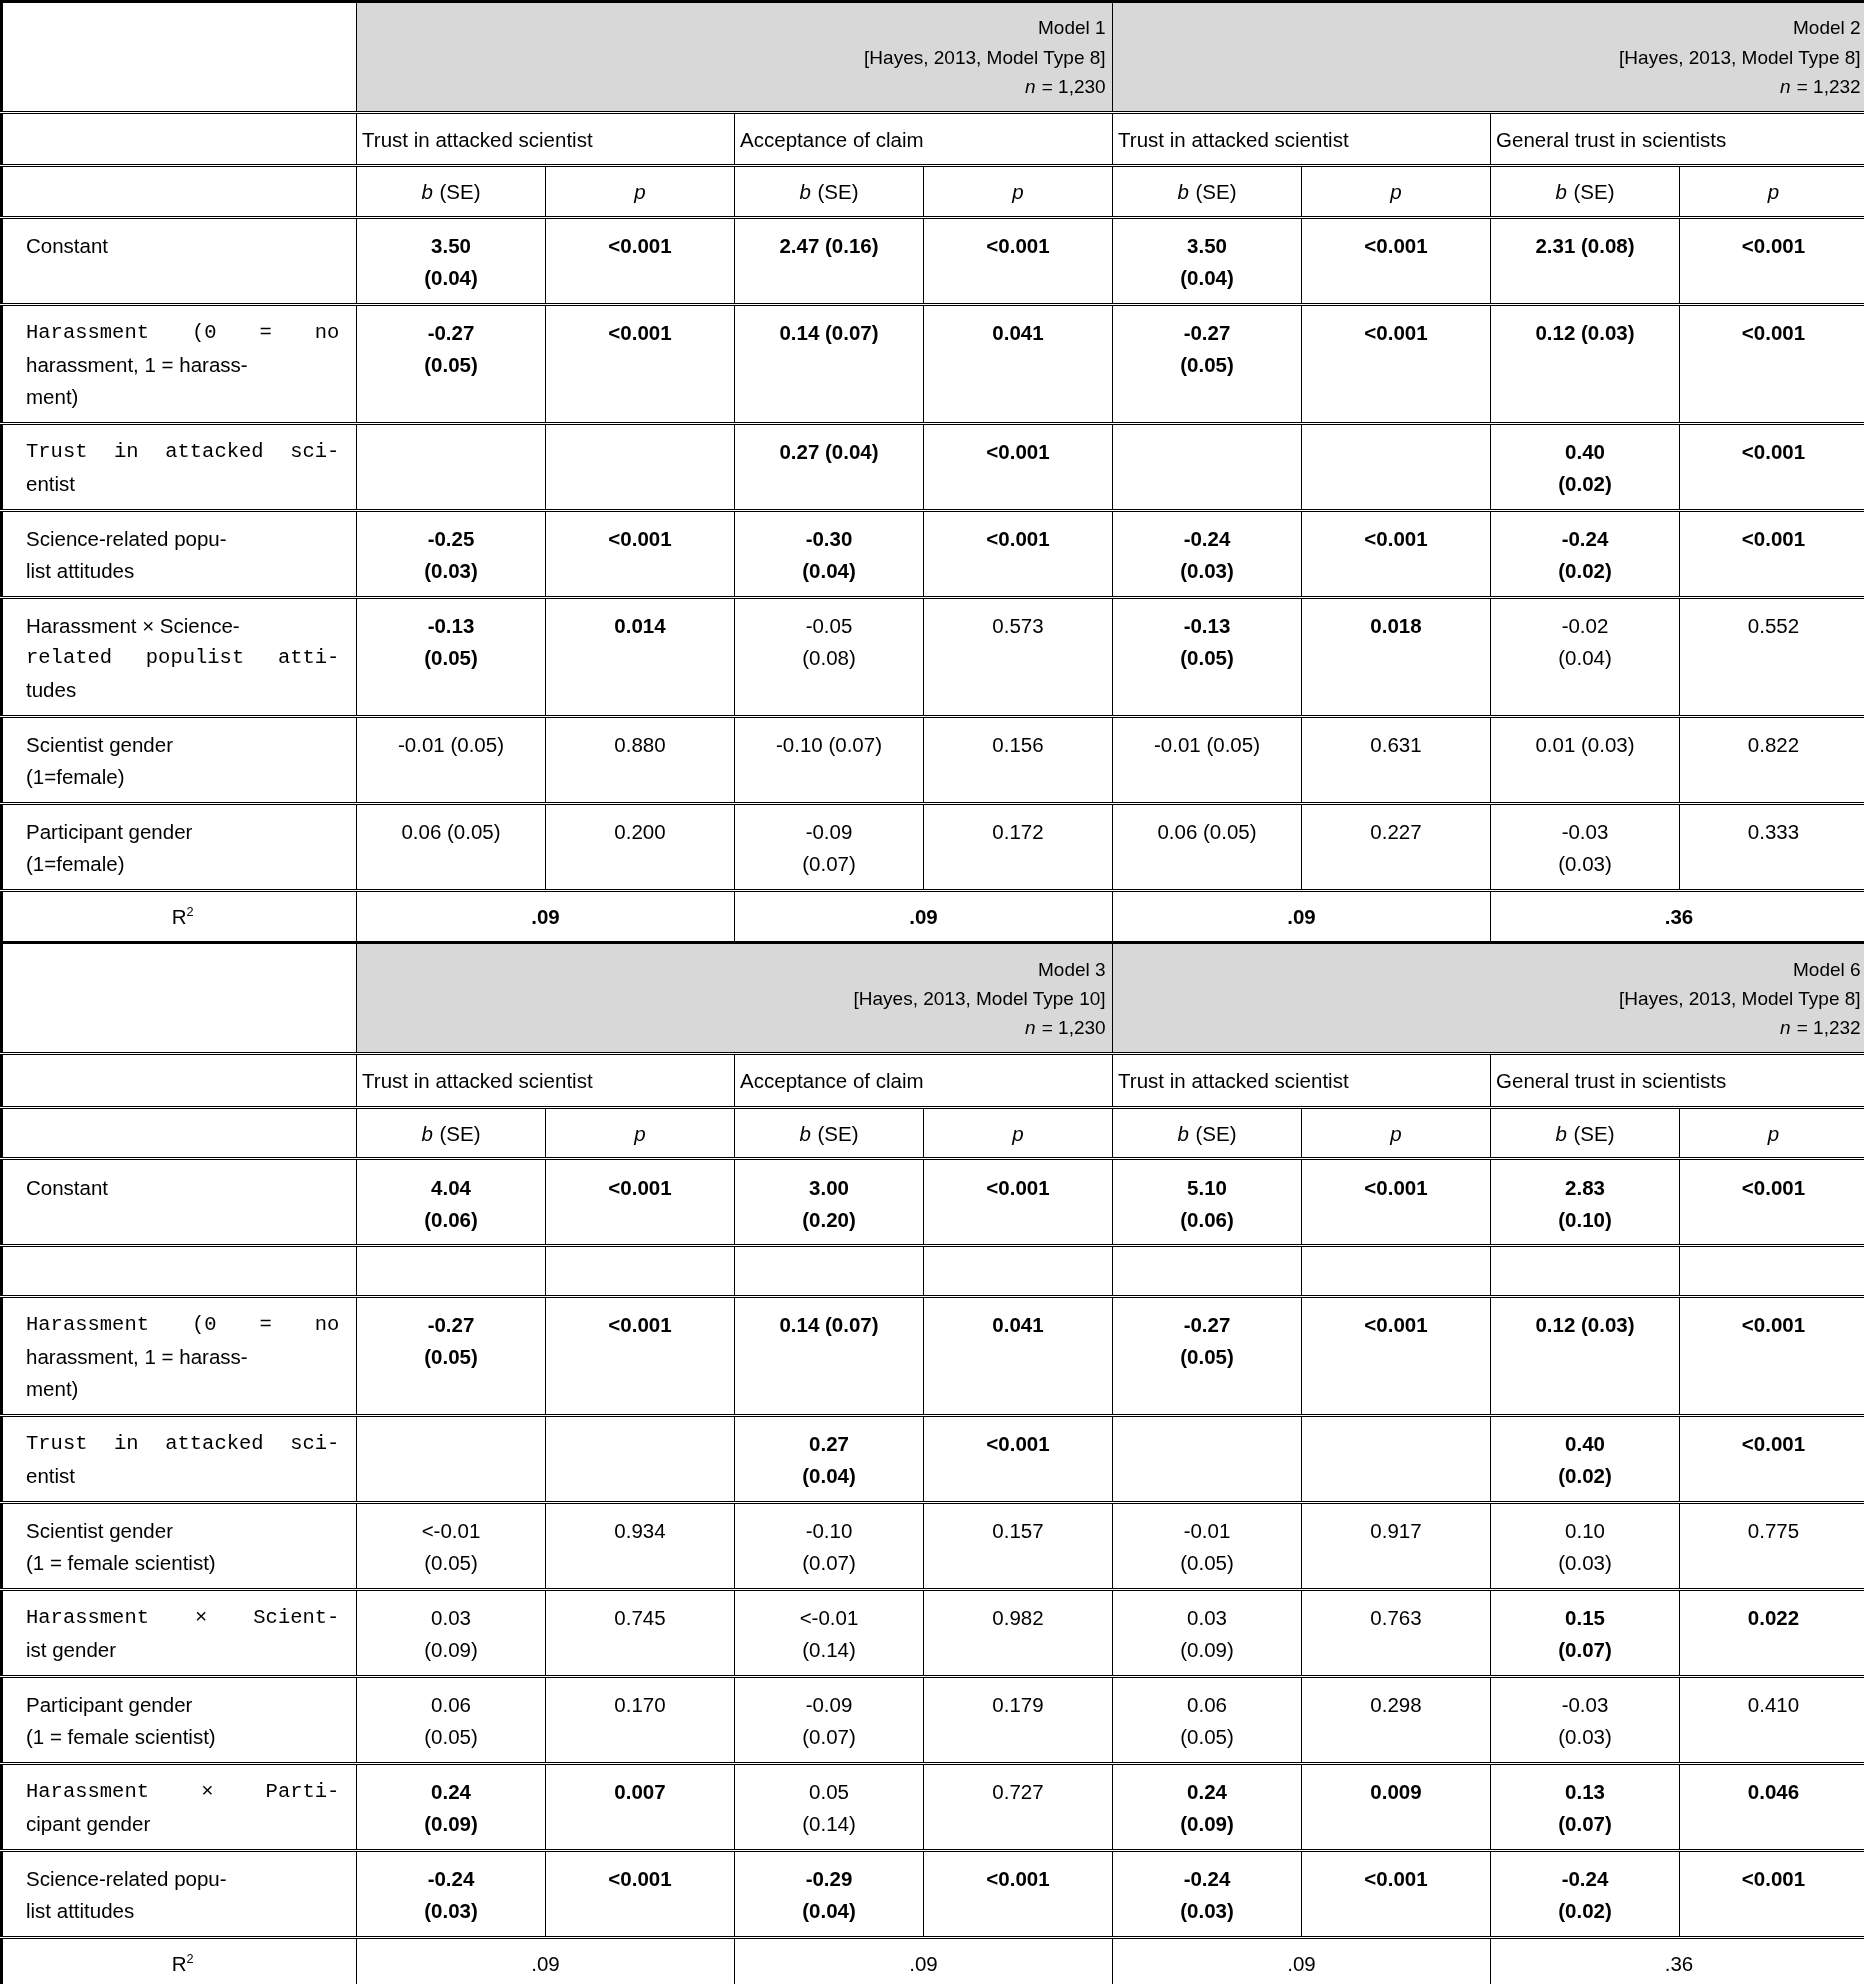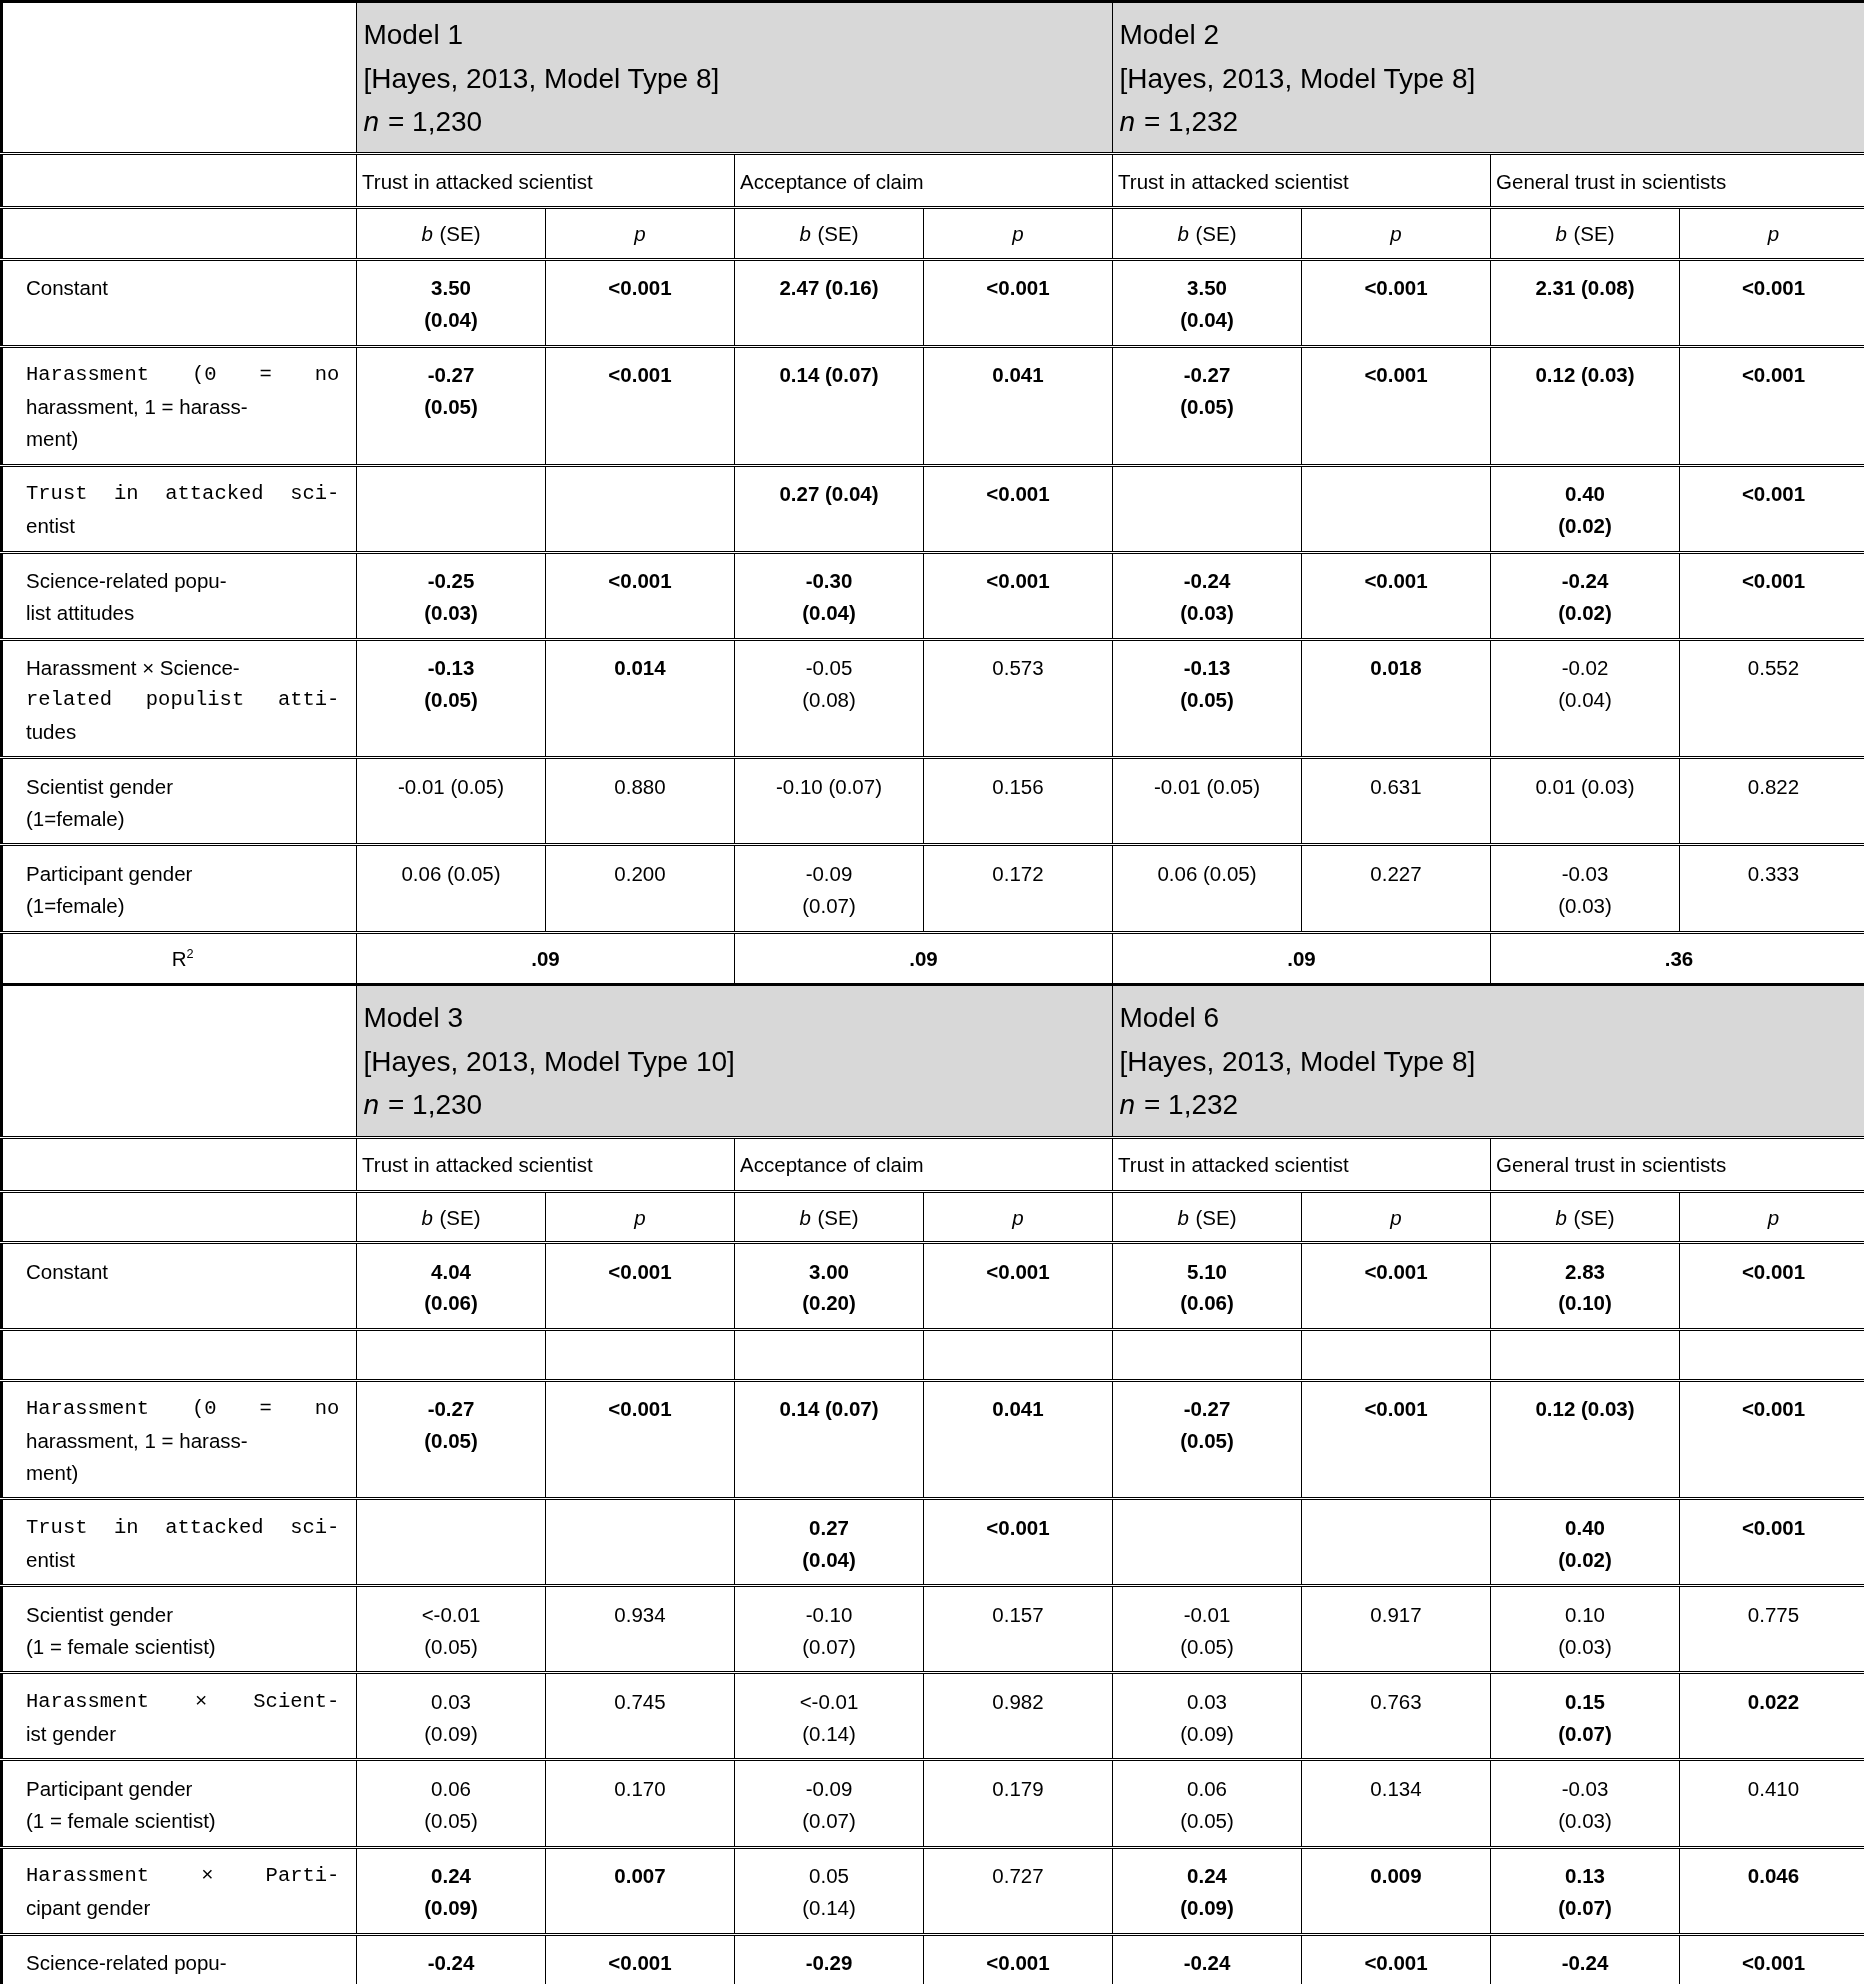--- a/index.html
+++ b/index.html
@@ -19,22 +19,22 @@
     vertical-align:top; font-size:20.5px; line-height:1.55;
     padding:11.5px 7.7px 9px 7.7px; overflow:hidden;
   }
   td.label { text-align:left; padding-left:23px; padding-right:16.6px; }
   .lbl-line { text-align:left; }
   .lbl-line.just { text-align:justify; text-align-last:justify;font-family:Liberation Mono, monospace; }
   td.val { text-align:center; }
   .b, .b div { font-weight:bold; }
   tr.model-row td { border-top:3.8px solid #000; border-bottom:3.8px solid #000; }
   td.model-cell {
-    background:#d8d8d8; text-align:left;
-    font-size:28px; line-height:1.55; padding:10.2px 6.4px 9px 6.4px;
+    background:#d8d8d8; text-align:right;
+    font-size:19px; line-height:1.55; padding:10.2px 6.4px 9px 6.4px;
   }
   tr.outcome-row td { border-bottom:2.6px solid #000; text-align:left; padding:10.2px 5.1px 9px 5.1px; }
   tr.bp-row td { text-align:center; padding:9px 5.1px 7.7px 5.1px; }
   tr.spacer-row td { height:27px; }
   td.r2lab { padding-top:9px;text-align:center; }
   td.r2val { padding-top:9px;margin-left:6px; }
   sup.r2sup { font-size:0.62em; }
   .gap { margin-left:0.32em; }
   i { font-style:italic; }
 </style>
@@ -527,21 +527,21 @@
           <div class="val-line">(0.07)</div>
         </td>
         <td class="val">
           <div class="val-line">0.179</div>
         </td>
         <td class="val">
           <div class="val-line">0.06</div>
           <div class="val-line">(0.05)</div>
         </td>
         <td class="val">
-          <div class="val-line">0.134</div>
+          <div class="val-line">0.298</div>
         </td>
         <td class="val">
           <div class="val-line">-0.03</div>
           <div class="val-line">(0.03)</div>
         </td>
         <td class="val">
           <div class="val-line">0.410</div>
         </td>
       </tr>
       <tr class="data-row">

